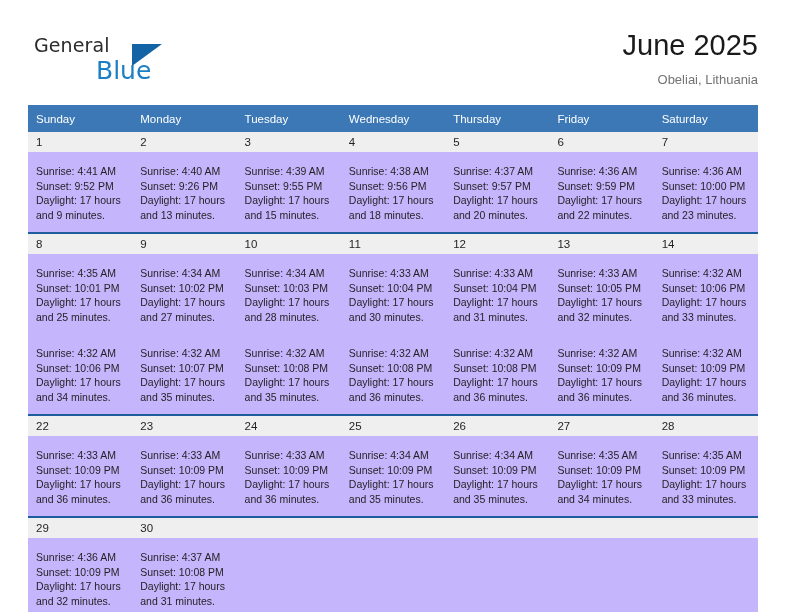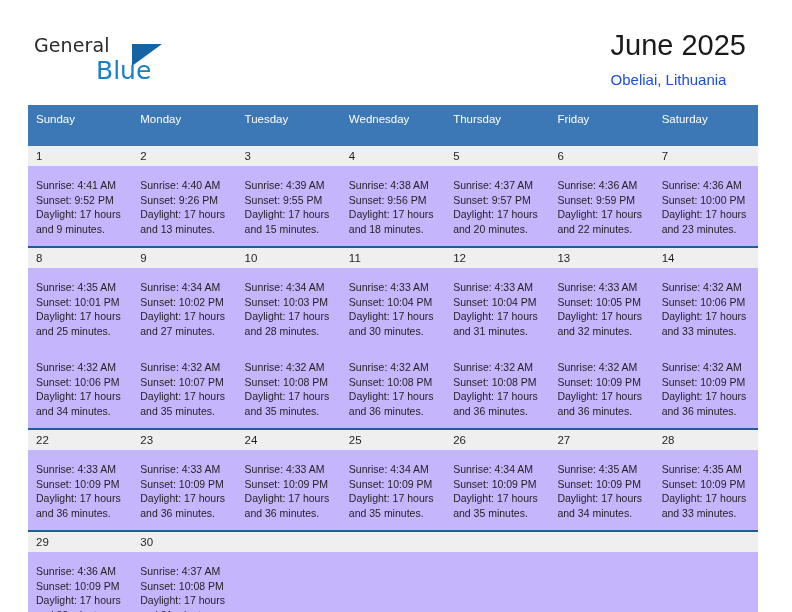--- a/index.html
+++ b/index.html
@@ -60,56 +60,56 @@
     left: 98px;
     top: 10px;
     width: 0;
     height: 0;
     border-left: 30px solid #1464a5;
     border-bottom: 22px solid transparent;
   }
 
   .title-block {
     position: absolute;
-    right: 12px;
+    right: 0;
     top: 0;
-    text-align: left;
+    text-align: right;
   }
   .cal-title {
     font-size: 29px;
     color: #1a1a1a;
     line-height: 34px;
     white-space: nowrap;
     font-weight: normal;
     margin: 0;
   }
   .cal-subtitle {
-    font-size: 15px;
-    color: #1d4ed8;
+    font-size: 13px;
+    color: #737373;
     line-height: 20px;
     margin-top: 8px;
     white-space: nowrap;
   }
 
   
   .calendar {
     position: absolute;
     left: 28px;
     top: 105px;
     width: 730px;
     border-collapse: collapse;
     table-layout: fixed;
   }
   .calendar th {
     background: #3b78b5;
     color: #ffffff;
     font-size: 11.5px;
     font-weight: normal;
     text-align: left;
-    padding: 5px 0 19px 8px;
+    padding: 5px 0 5px 8px;
     height: 17px;
     line-height: 14px;
   }
 
   .daynum-row td {
     background: #efefef;
     font-size: 11.5px;
     color: #231f20;
     padding: 3px 0 3px 8px;
     line-height: 14px;

